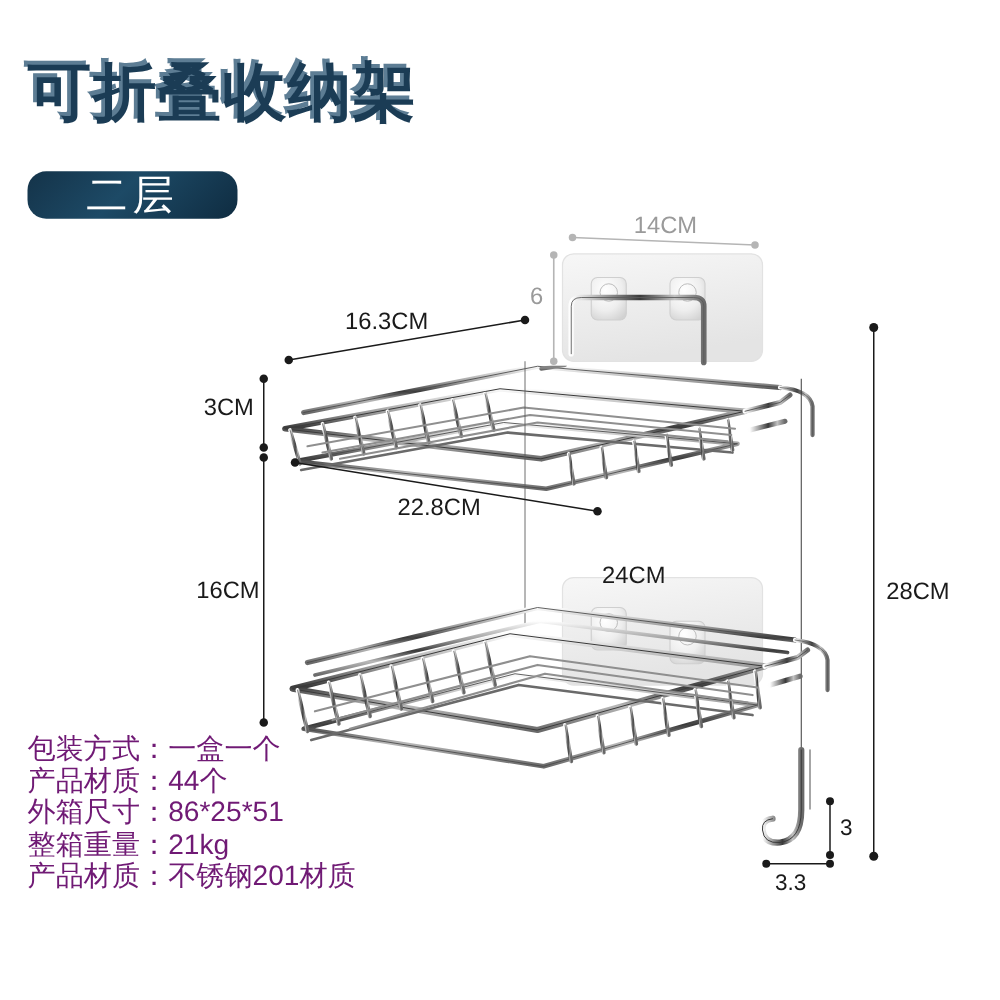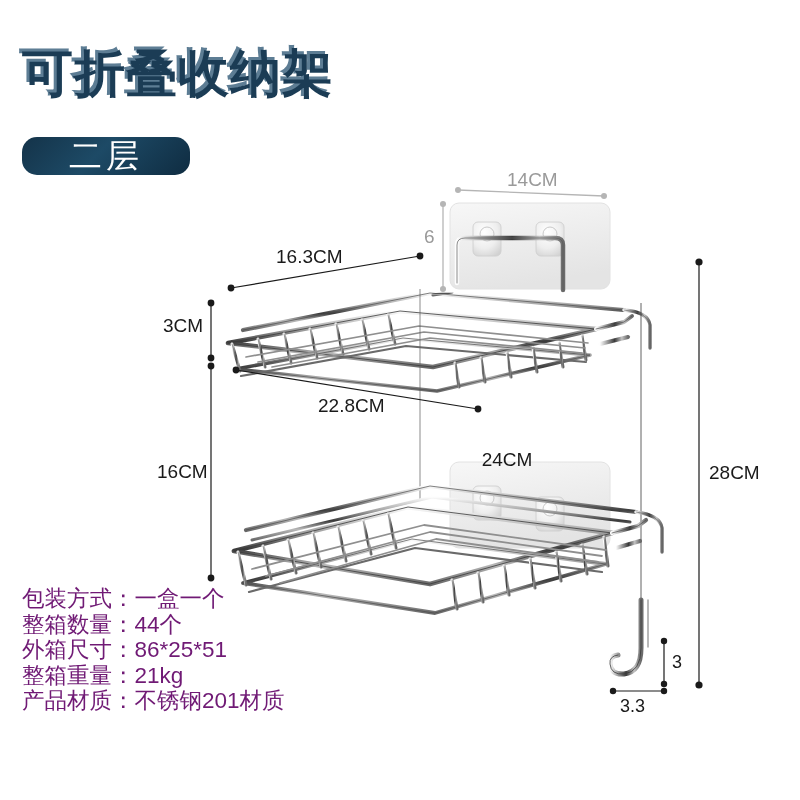--- a/index.html
+++ b/index.html
@@ -426,19 +426,19 @@
       <text class="dimtext-sm" x="620" y="712">3.3</text>
     </g>
   </svg>
 
   <div class="title">可折叠收纳架</div>
 
   <div class="badge">二层</div>
 
   <div class="specs">
     <span class="row">包装方式：一盒一个</span>
-    <span class="row">整箱数量：44个</span>
+    <span class="row">产品材质：44个</span>
     <span class="row">外箱尺寸：86*25*51</span>
     <span class="row">整箱重量：21kg</span>
     <span class="row">产品材质：不锈钢201材质</span>
   </div>
 
 </div>
 
 </body></html>

